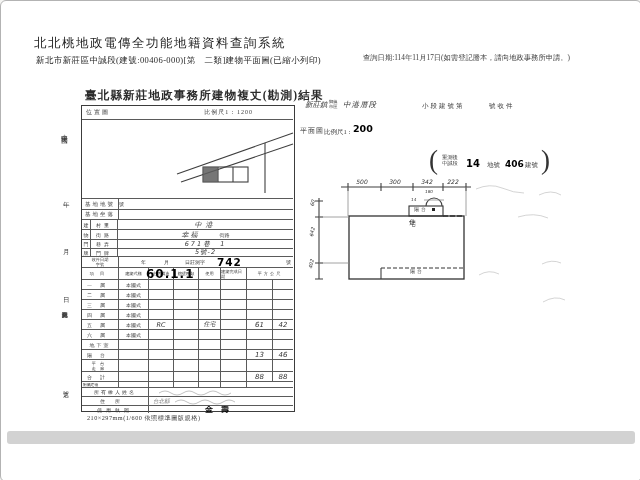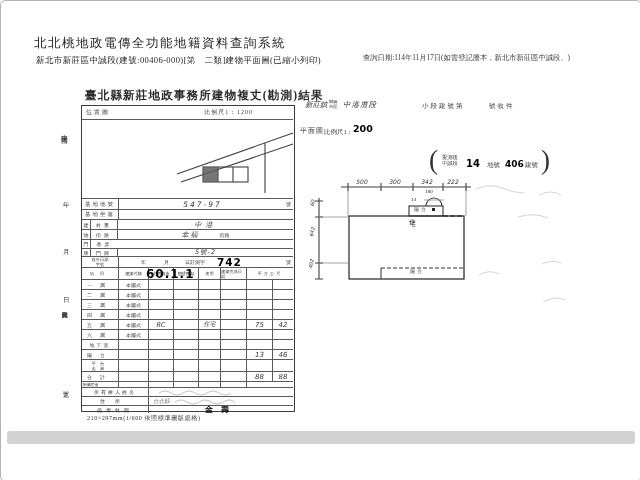--- a/index.html
+++ b/index.html
@@ -29,21 +29,21 @@
   .ln{stroke:#3f3f3f;fill:none;stroke-width:1.1;}
   .lnl{stroke:#8a8a8a;fill:none;stroke-width:.8;}
 </style>
 </head>
 <body>
 
 <div id="screen">
 
   <div class="abs" style="left:33px;top:35px;font-size:12.5px;letter-spacing:1.5px;color:#1e1e1e;">北北桃地政電傳全功能地籍資料查詢系統</div>
   <div class="abs" style="left:35px;top:55px;font-size:8.5px;letter-spacing:.4px;color:#262626;">新北市新莊區中誠段(建號:00406-000)[第　二類]建物平面圖(已縮小列印)</div>
-  <div class="abs" style="left:362px;top:53px;font-size:7.3px;color:#3a3a3a;">查詢日期:114年11月17日(如需登記謄本，新北市新莊區中誠段。)</div>
+  <div class="abs" style="left:362px;top:53px;font-size:7.3px;color:#3a3a3a;">查詢日期:114年11月17日(如需登記謄本，請向地政事務所申請。)</div>
 
   <div class="abs" style="left:84px;top:88px;font-size:11.5px;font-weight:bold;letter-spacing:1.2px;color:#2b2b2b;">臺北縣新莊地政事務所建物複丈(勘測)結果</div>
 
   <div class="abs vert ink" style="left:60px;top:128px;font-size:6.5px;letter-spacing:1px;">中華民國</div>
   <div class="abs ink" style="left:62px;top:200px;font-size:6.5px;">年</div>
   <div class="abs ink" style="left:62px;top:247px;font-size:6.5px;">月</div>
   <div class="abs ink" style="left:62px;top:295px;font-size:6.5px;">日</div>
   <div class="abs vert ink" style="left:60px;top:306px;font-size:5.8px;">測量員戳記</div>
   <div class="abs vert ink" style="left:61px;top:385px;font-size:6px;">號之</div>
 
@@ -61,21 +61,20 @@
       <path class="ln" d="M183,24 V74"></path>
       <rect x="121" y="48" width="45" height="15" fill="none" stroke="#3f3f3f" stroke-width="1.1"></rect>
       <path class="ln" d="M136,48 V63 M151,48 V63"></path>
       <rect x="121" y="48" width="15" height="15" fill="#5e5e5e" opacity="0.85"></rect>
     </svg>
 
     <div id="formrows">
 
       <div class="r" style="height:11px;">
         <span class="c lab" style="width:37px;">基地地號</span>
-        <span class="c nb hw" style="flex:1;font-size:7.5px;letter-spacing:2px;">547-97</span>
         <span class="lab2" style="display:flex;align-items:center;padding-right:2px;">號</span>
       </div>
 
       <div class="r" style="height:10px;">
         <span class="c lab" style="width:37px;">基地坐落</span>
         <span class="c nb" style="flex:1;"></span>
       </div>
 
       <div class="r" style="height:10px;">
         <span class="c lab2" style="width:9px;">建</span>
@@ -86,20 +85,21 @@
         <span class="c lab2" style="width:9px;">物</span>
         <span class="c lab2" style="width:27px;letter-spacing:3px;">街路</span>
         <span class="c nb" style="flex:1;justify-content:center;gap:20px;">
           <span class="hw" style="font-size:7px;letter-spacing:2px;">幸福</span>
           <span class="lab2">街路</span>
         </span>
       </div>
       <div class="r" style="height:9px;">
         <span class="c lab2" style="width:9px;">門</span>
         <span class="c lab2" style="width:27px;letter-spacing:3px;">巷弄</span>
+        <span class="c nb hw" style="flex:1;font-size:6.5px;letter-spacing:2px;">671巷　1</span>
       </div>
       <div class="r" style="height:8px;">
         <span class="c lab2" style="width:9px;">牌</span>
         <span class="c lab2" style="width:27px;letter-spacing:3px;">門牌</span>
         <span class="c nb hw" style="flex:1;font-size:6.5px;letter-spacing:1px;">5號-2</span>
       </div>
 
       <div class="r" style="height:11px;">
         <span class="c" style="width:37px;flex-direction:column;justify-content:center;">
           <span class="tiny">收件日期</span>
@@ -164,21 +164,21 @@
         <span class="c" style="width:26px;"></span>
           <span class="c" style="width:20px;"></span>
       </div>
       <div class="r" style="height:10px;">
         <span class="c lab2" style="width:37px;letter-spacing:8px;">五層</span>
         <span class="c lab2" style="width:30px;">本國式</span>
         <span class="c hw" style="width:25px;font-size:6.5px;font-weight:normal;">RC</span>
         <span class="c" style="width:25px;"></span>
         <span class="c hw" style="width:22px;font-size:6px;">住宅</span>
         <span class="c" style="width:26px;"></span>
-        <span class="c hw" style="width:26px;font-size:7px;">75</span>
+        <span class="c hw" style="width:26px;font-size:7px;">61</span>
         <span class="c hw" style="width:20px;font-size:7px;">42</span>
       </div>
       <div class="r" style="height:10px;">
         <span class="c lab2" style="width:37px;letter-spacing:8px;">六層</span>
         <span class="c lab2" style="width:30px;">本國式</span>
         <span class="c" style="width:25px;"></span>
           <span class="c" style="width:25px;"></span>
         <span class="c" style="width:22px;"></span>
           <span class="c" style="width:26px;"></span>
         <span class="c" style="width:26px;"></span>

